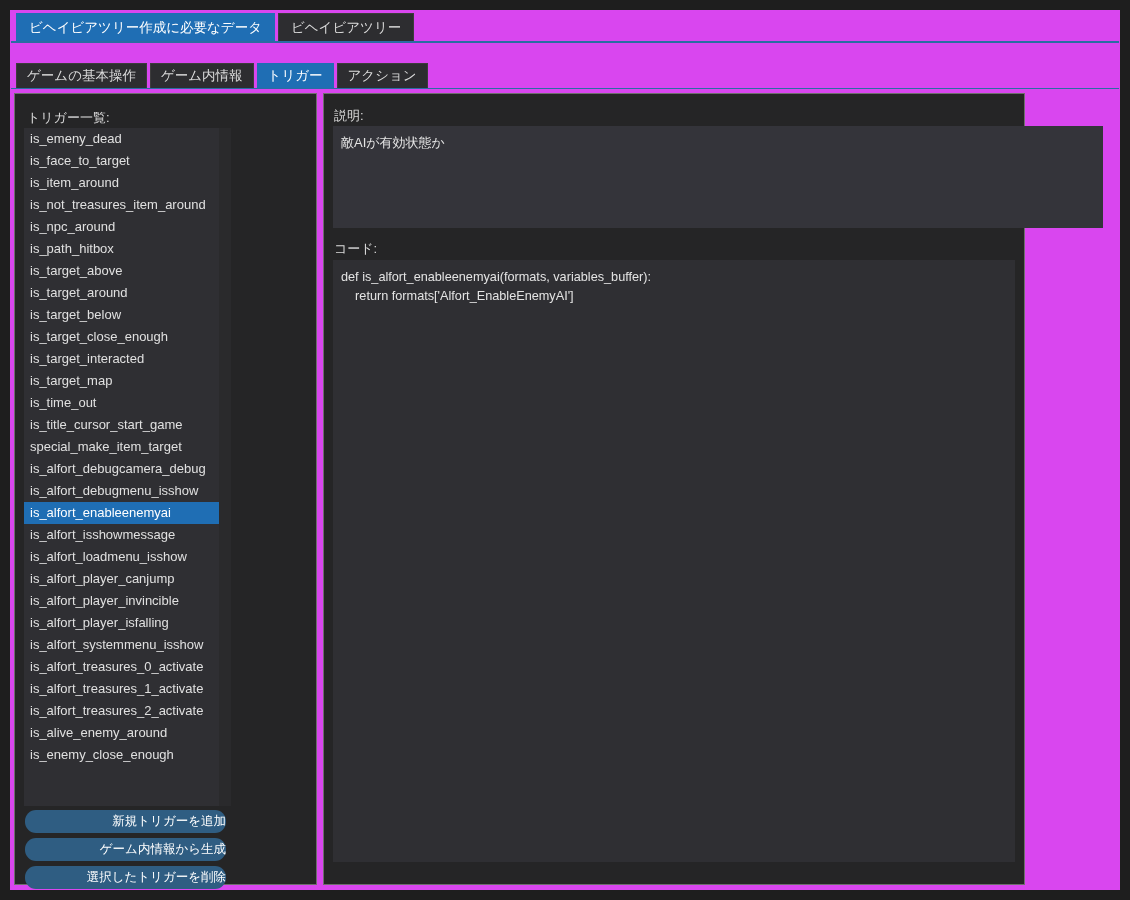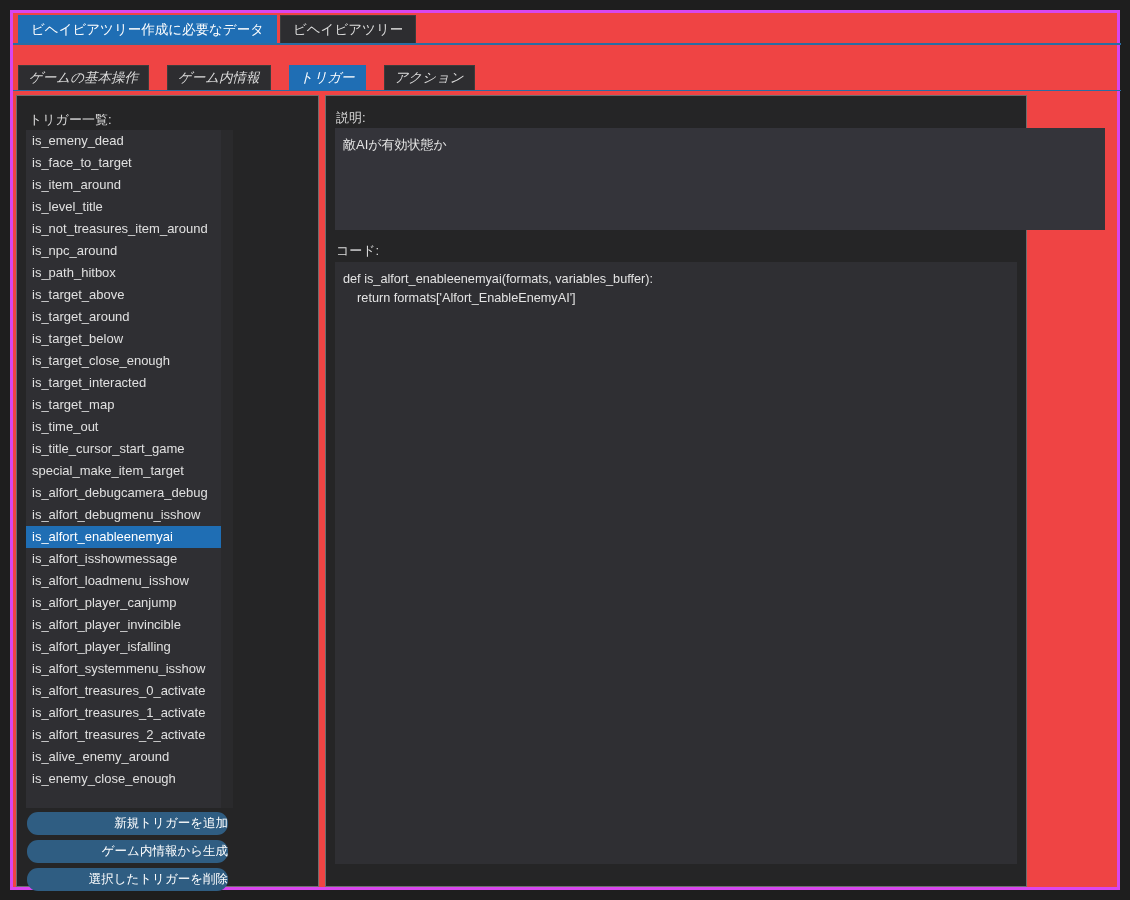--- a/index.html
+++ b/index.html
@@ -12,22 +12,22 @@
 
   
   #window {
     position: absolute; left: 0; top: 0;
     width: 1130px; height: 900px;
     background: #1e1e1e;
   }
   #inner-frame {
     position: absolute; left: 10px; top: 10px;
     width: 1110px; height: 880px;
-    background: #ef4444;
-    border: 3px solid #d946ef;
+    background: #d946ef;
+    border: 1px solid #d946ef;
   }
 
   
   #outer-tabs {
     position: absolute; left: 0px; top: 0px;
     width: 1108px; height: 32px;
     border-bottom: 2px solid #2a6da3;
     display: flex; align-items: flex-end;
     padding-left: 5px;
   }
@@ -60,24 +60,23 @@
   }
   .itab {
     height: 25px;
     padding: 0 10px;
     display: flex; align-items: center;
     font-size: 13.5px;
     color: #dcdcdc;
     background: #2d2d30;
     border: 1px solid #3c3c3c;
     border-bottom: none;
-    margin-right: 18px;
+    margin-right: 3px;
     white-space: nowrap;
     line-height: 1;
-    font-style: italic;
   }
   .itab.selected {
     background: #1f6eb4;
     color: #ffffff;
     border-color: #1f6eb4;
   }
 
   
   #left-panel {
     position: absolute; left: 3px; top: 82px;
@@ -213,21 +212,20 @@
         <span>アクション</span>
       </div>
     </div>
 
     <div id="left-panel">
       <div id="list-label">トリガー一覧:</div>
       <div id="list-box">
           <div class="list-item">is_emeny_dead</div>
           <div class="list-item">is_face_to_target</div>
           <div class="list-item">is_item_around</div>
-          <div class="list-item">is_level_title</div>
           <div class="list-item">is_not_treasures_item_around</div>
           <div class="list-item">is_npc_around</div>
           <div class="list-item">is_path_hitbox</div>
           <div class="list-item">is_target_above</div>
           <div class="list-item">is_target_around</div>
           <div class="list-item">is_target_below</div>
           <div class="list-item">is_target_close_enough</div>
           <div class="list-item">is_target_interacted</div>
           <div class="list-item">is_target_map</div>
           <div class="list-item">is_time_out</div>

